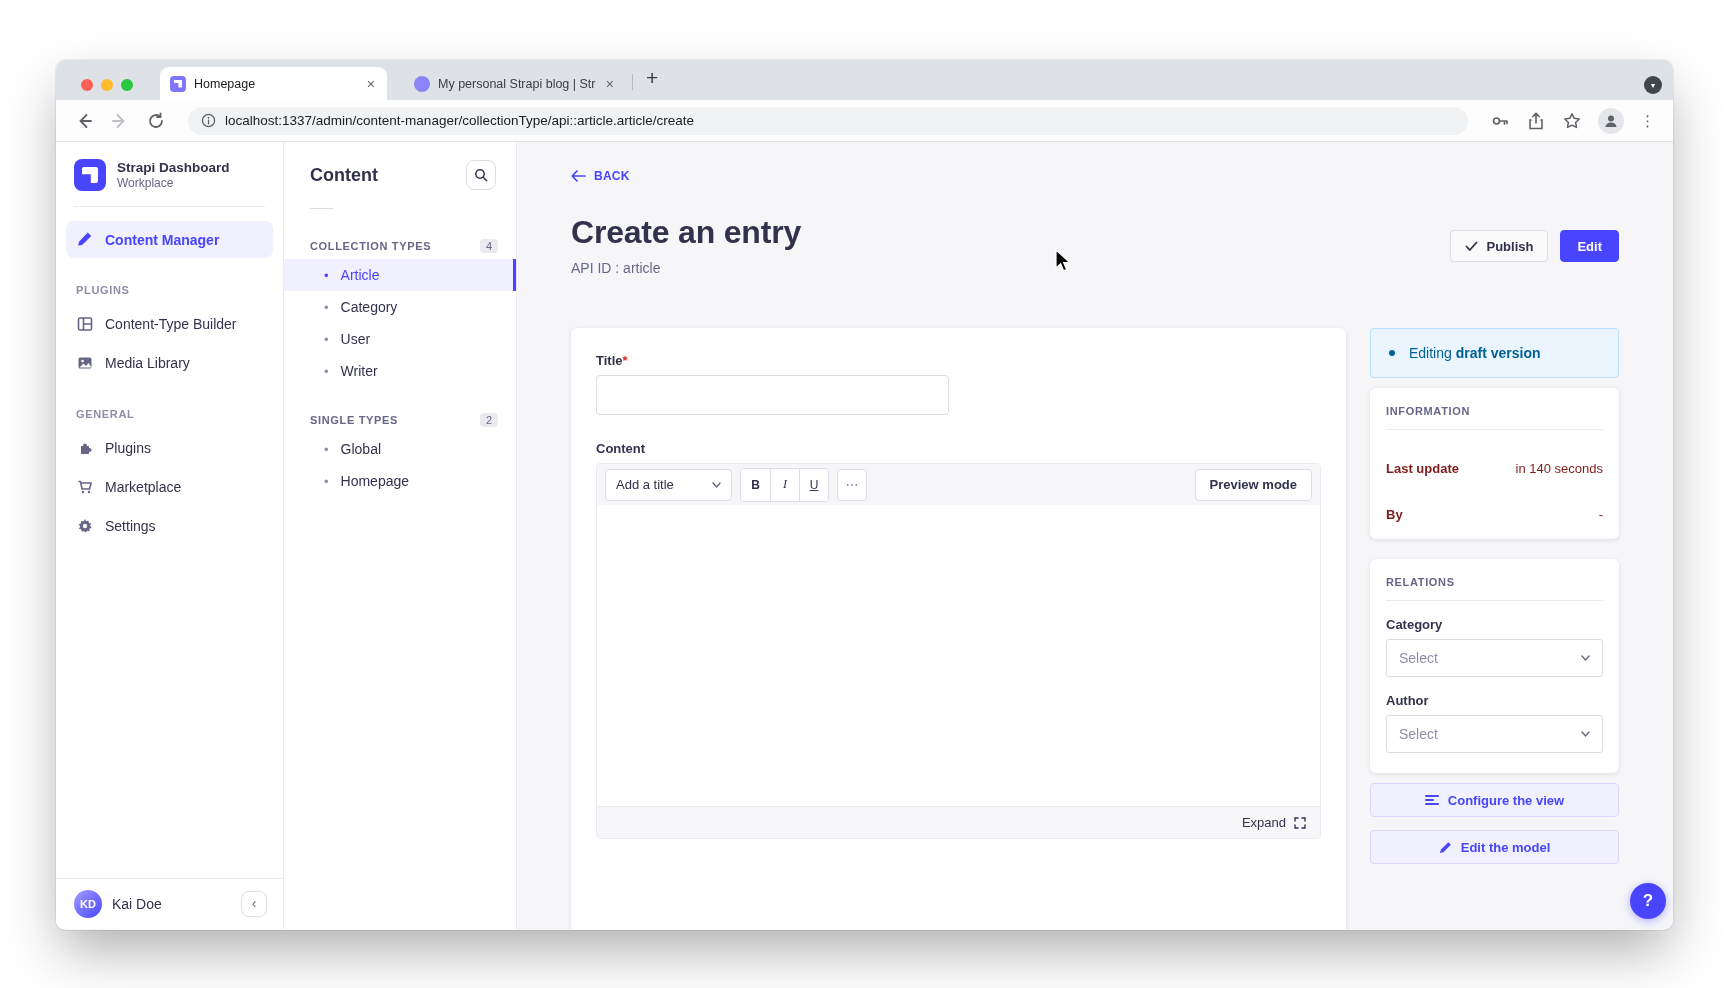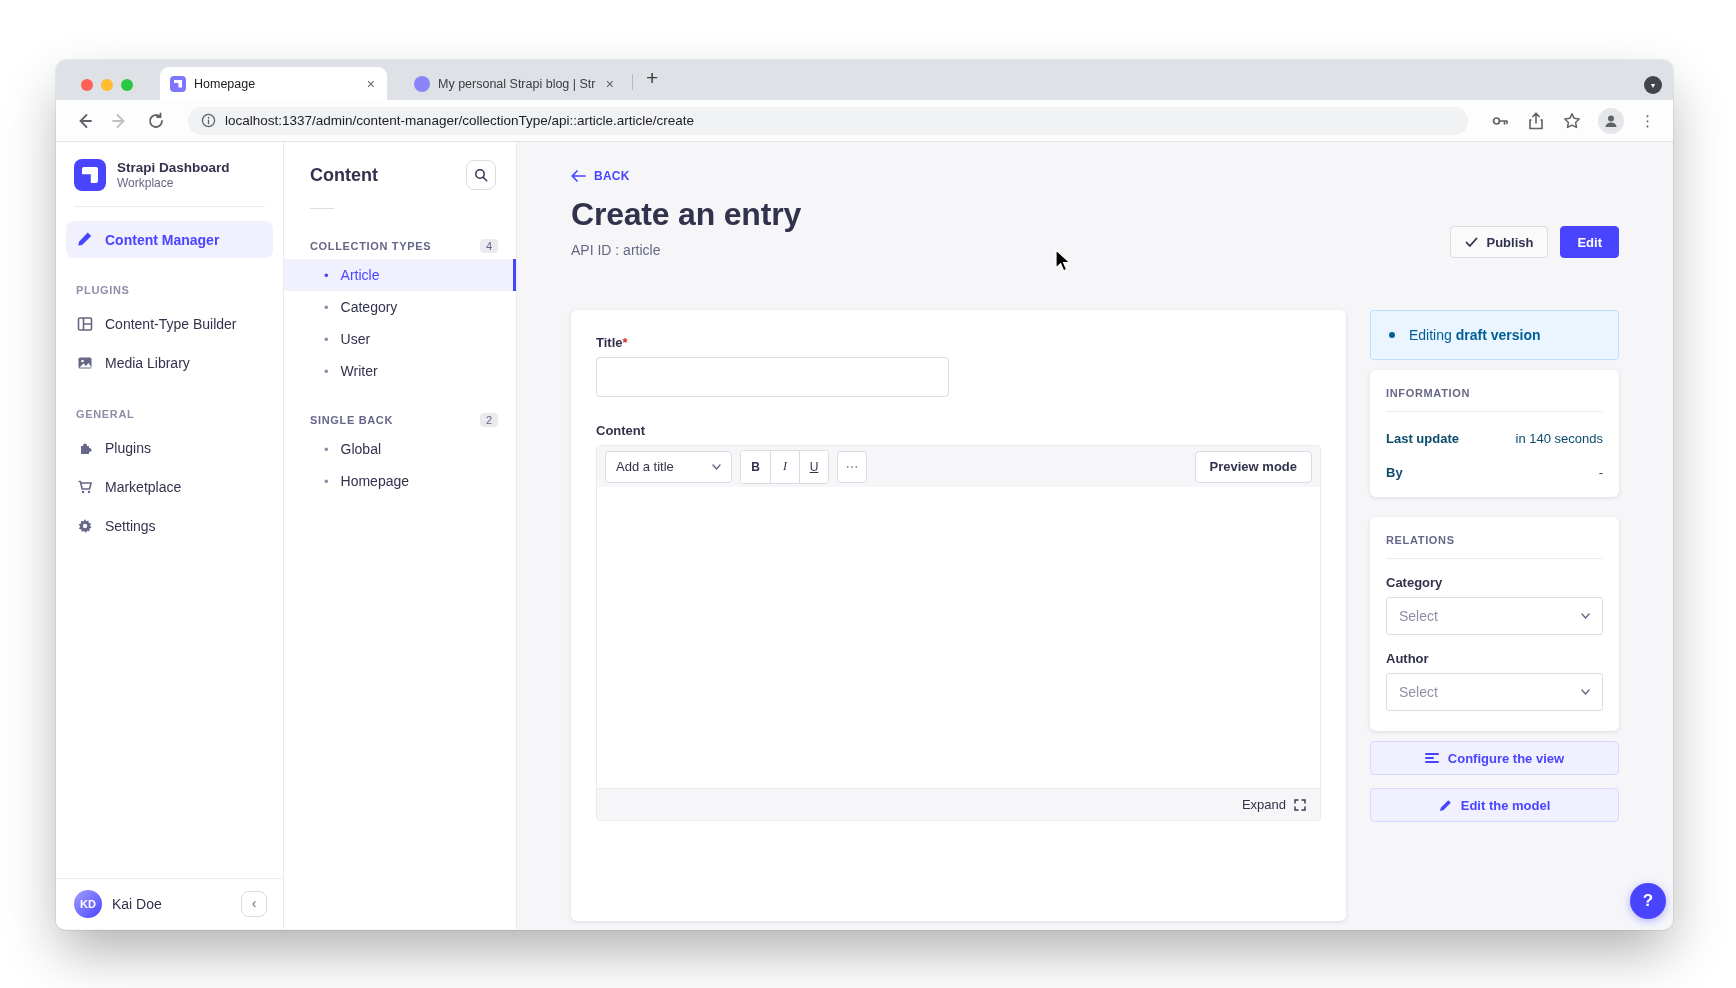--- a/index.html
+++ b/index.html
@@ -66,21 +66,21 @@
   .ct-item { display:flex; align-items:center; gap:12px; padding:8px 18px 8px 40px; font-size:14px; color:#32324d; position:relative; }
   .ct-item .bullet { color:#8e8ea9; font-size:13px; }
   .ct-item.active { background:#f0f0ff; color:#4945ff; font-weight:500; }
   .ct-item.active .bullet { color:#4945ff; }
   .ct-item.active::after { content:""; position:absolute; right:0; top:0; bottom:0; width:3px; background:#4945ff; }
 
   
   .main { flex:1; position:relative; overflow:hidden; }
   .page-header { padding:26px 54px 0 54px; }
   .back-link { display:inline-flex; align-items:center; gap:8px; font-size:12px; font-weight:700; letter-spacing:.02em; color:#4945ff; }
-  .title-row { display:flex; align-items:flex-end; justify-content:space-between; margin-top:10px; }
+  .title-row { display:flex; align-items:center; justify-content:space-between; margin-top:28px; }
   .page-title { font-size:32px; font-weight:700; color:#32324d; letter-spacing:-.2px; }
   .page-sub { margin-top:9px; font-size:14px; color:#666687; }
   .header-actions { display:flex; gap:12px; margin-top:2px; }
   .btn-publish { height:32px; padding:0 14px; display:inline-flex; align-items:center; gap:8px; background:#fafafb; border:1px solid #dcdce4; border-radius:4px; font-size:13px; font-weight:700; color:#32324d; }
   .btn-save { height:32px; padding:0 16px; display:inline-flex; align-items:center; background:#4945ff; border:1px solid #4945ff; border-radius:4px; font-size:13px; font-weight:700; color:#ffffff; }
 
   .content-row { display:flex; gap:24px; padding:52px 54px 0 54px; align-items:flex-start; }
   .form-card { flex:1; background:#fff; border-radius:6px; box-shadow:0 1px 4px rgba(33,33,52,.12); padding:25px 25px 42px 25px; min-height:611px; }
   .fields-grid { display:grid; grid-template-columns:1fr 1fr; gap:20px; }
   .field-label { font-size:13px; font-weight:700; color:#32324d; margin-bottom:7px; }
@@ -104,21 +104,21 @@
   .editor-footer { height:32px; background:#f6f6f9; border-top:1px solid #eaeaef; display:flex; align-items:center; justify-content:flex-end; gap:8px; padding:0 14px; font-size:13px; color:#32324d; }
 
   .rail { width:249px; flex-shrink:0; display:flex; flex-direction:column; }
   .draft-box { height:50px; background:#eaf5ff; border:1px solid #b8e1ff; border-radius:4px; display:flex; align-items:center; gap:14px; padding:0 18px; font-size:14px; color:#006096; }
   .draft-dot { width:6px; height:6px; border-radius:50%; background:#006096; flex-shrink:0; }
   .rail-card { background:#fff; border-radius:6px; box-shadow:0 1px 4px rgba(33,33,52,.12); padding:17px 16px; }
   .rail-card.info { margin-top:10px; }
   .rail-card.relations { margin-top:20px; padding-bottom:20px; }
   .rail-heading { font-size:11px; font-weight:700; letter-spacing:.06em; color:#666687; }
   .rail-divider { height:1px; background:#eaeaef; margin:12px 0 0 0; }
-  .kv-row { display:flex; justify-content:space-between; align-items:center; margin-top:19px; font-size:13px; color:#0c4a6e; }
+  .kv-row { display:flex; justify-content:space-between; align-items:center; margin-top:31px; font-size:13px; color:#7f1d1d; }
   .kv-row .k { font-weight:700; }
   .rel-label { font-size:13px; font-weight:700; color:#32324d; margin:16px 0 7px 0; }
   .select-box { height:38px; border:1px solid #dcdce4; border-radius:3px; background:#fff; display:flex; align-items:center; justify-content:space-between; padding:0 12px; font-size:14px; color:#8e8ea9; }
   .rail-btn { margin-top:13px; height:34px; background:#f0f0ff; border:1px solid #d9d8ff; border-radius:4px; display:flex; align-items:center; justify-content:center; gap:9px; font-size:13px; font-weight:700; color:#4945ff; }
   .rail-btn.cfg { margin-top:10px; }
 
   .help-fab { position:absolute; left:1574px; top:823px; width:36px; height:36px; border-radius:50%; background:#4945ff; color:#fff; font-size:17px; font-weight:700; display:flex; align-items:center; justify-content:center; box-shadow:0 2px 8px rgba(73,69,255,.4); }
 
   .cursor { position:absolute; left:1053px; top:249px; width:20px; height:26px; z-index:50; }
 </style>
@@ -292,21 +292,21 @@
       <div class="ct-item">
         <span class="bullet">•</span>
         <span>User</span>
       </div>
       <div class="ct-item">
         <span class="bullet">•</span>
         <span>Writer</span>
       </div>
 
       <div class="nav2-section" style="margin-top:26px;">
-        <span class="lbl">SINGLE BACK</span>
+        <span class="lbl">SINGLE TYPES</span>
         <span class="count-badge">2</span>
       </div>
       <div class="ct-item">
         <span class="bullet">•</span>
         <span>Global</span>
       </div>
       <div class="ct-item">
         <span class="bullet">•</span>
         <span>Homepage</span>
       </div>

